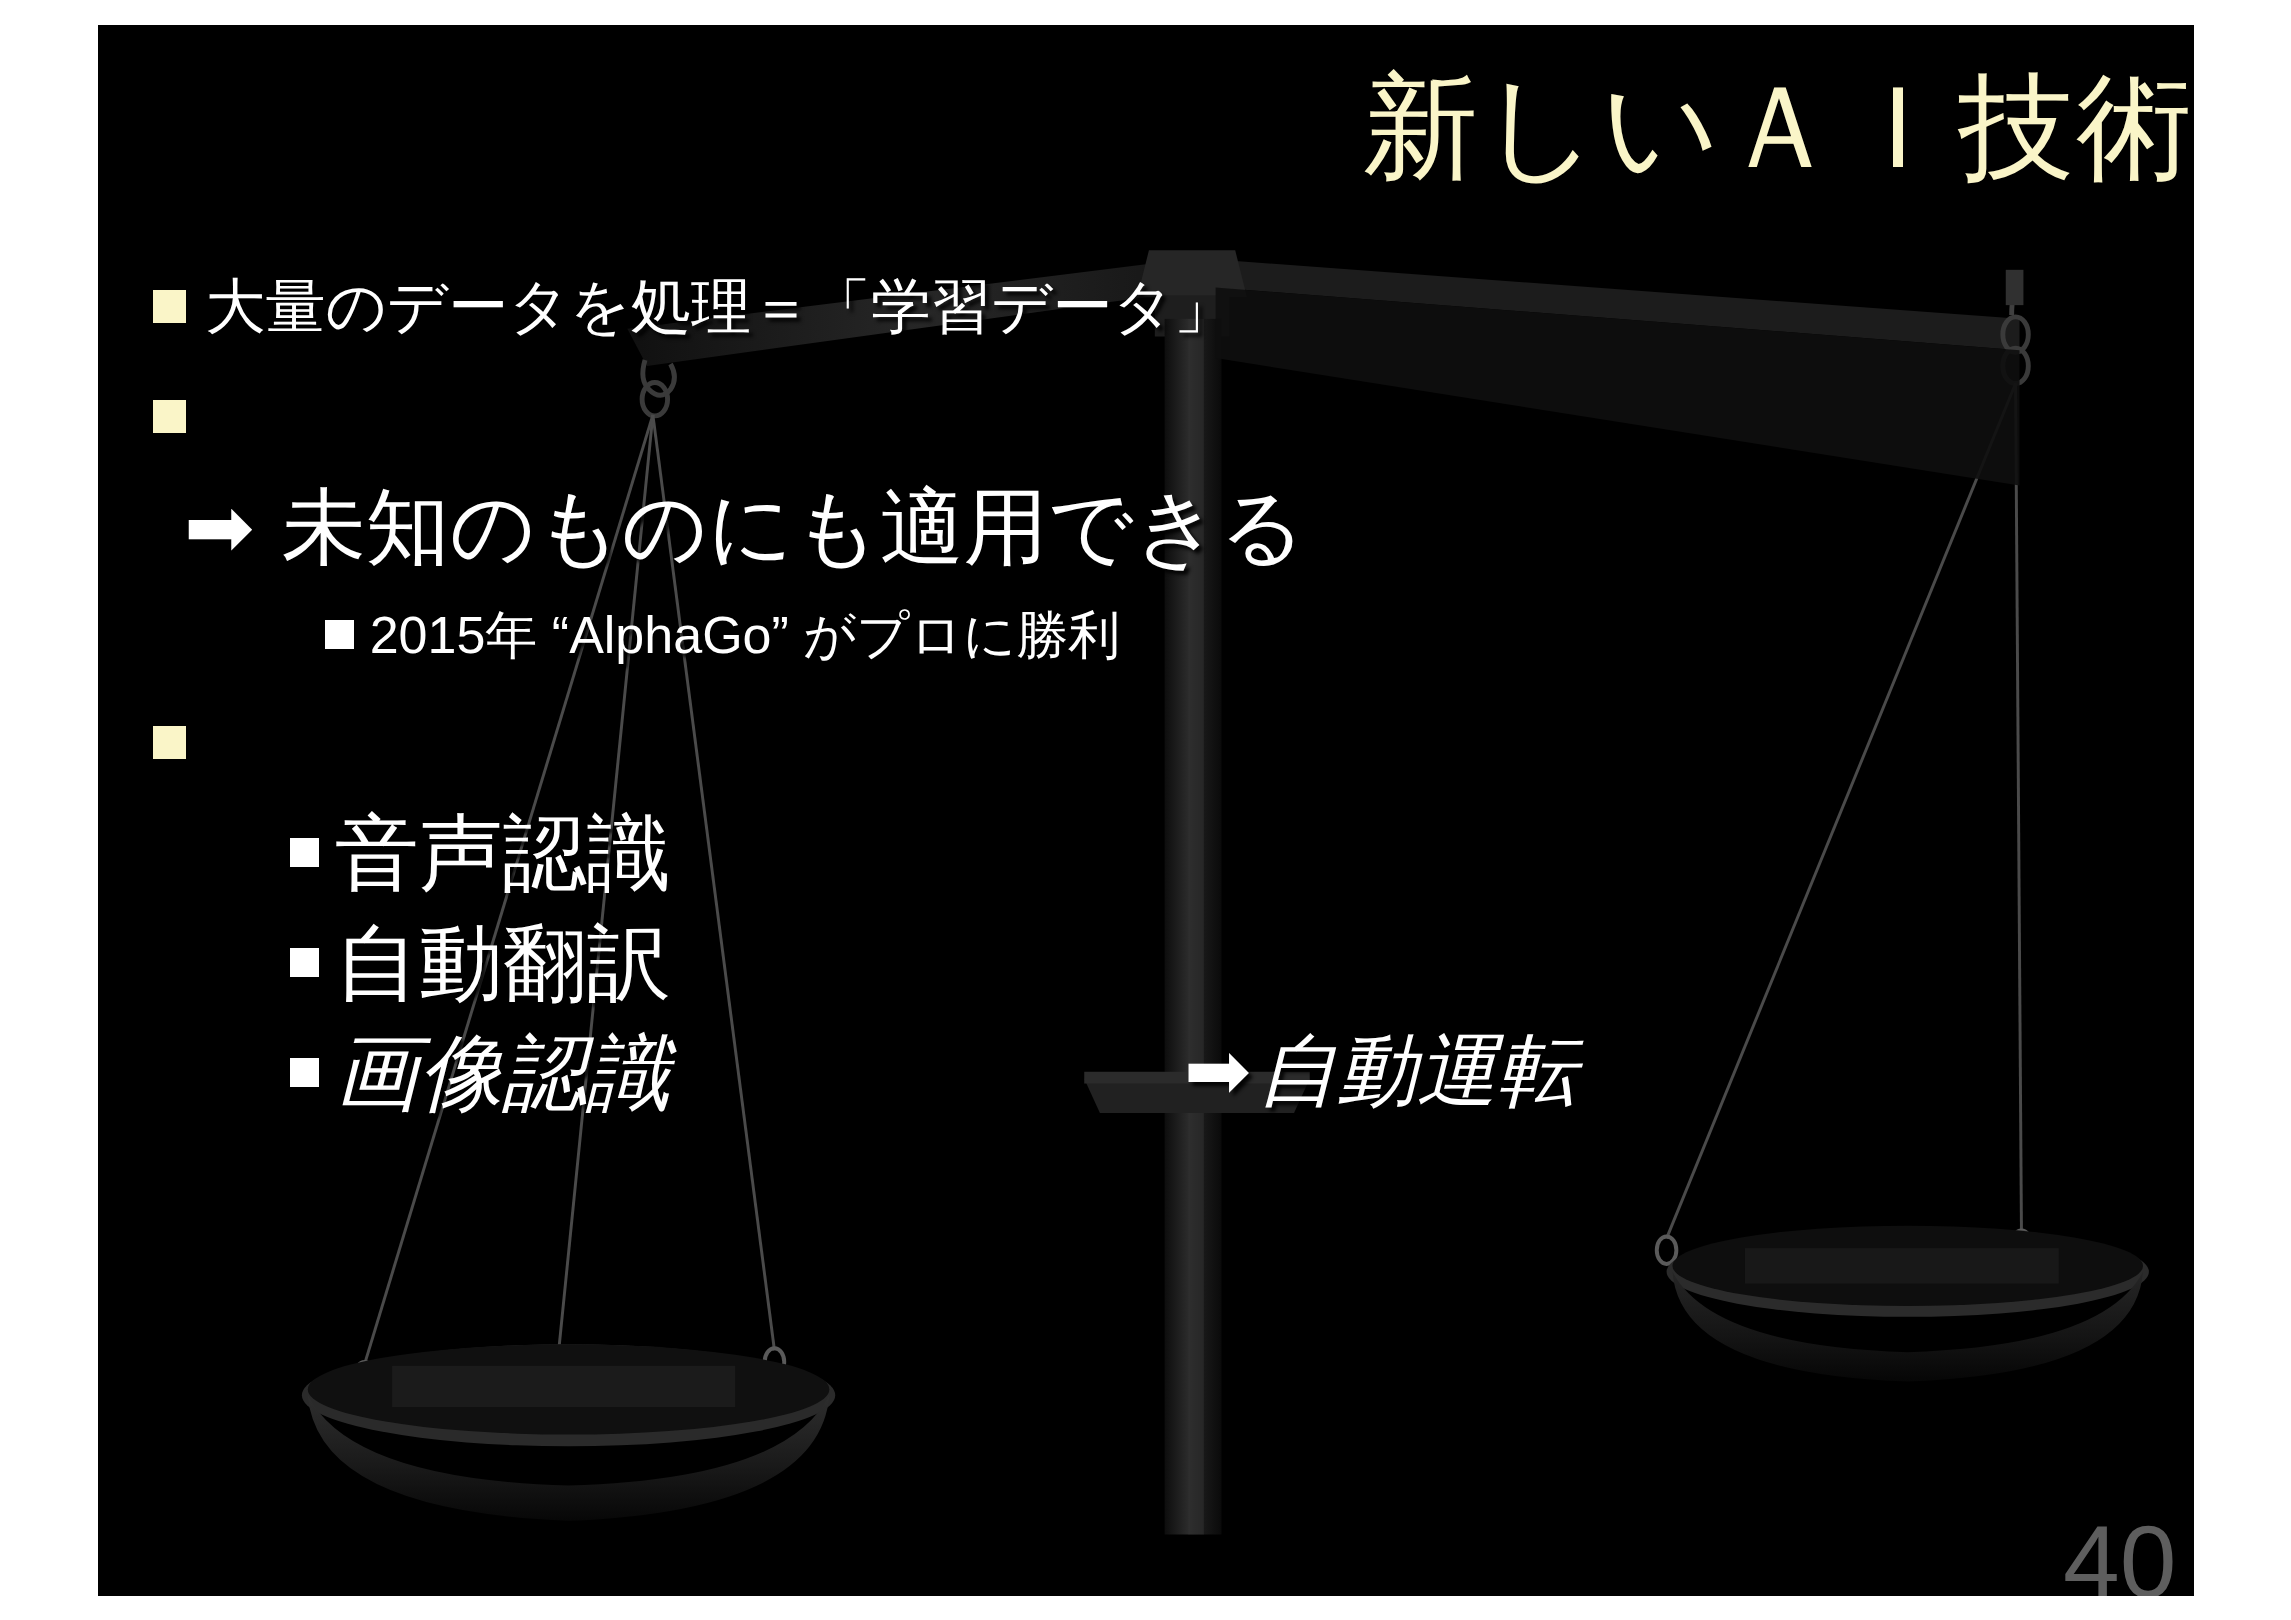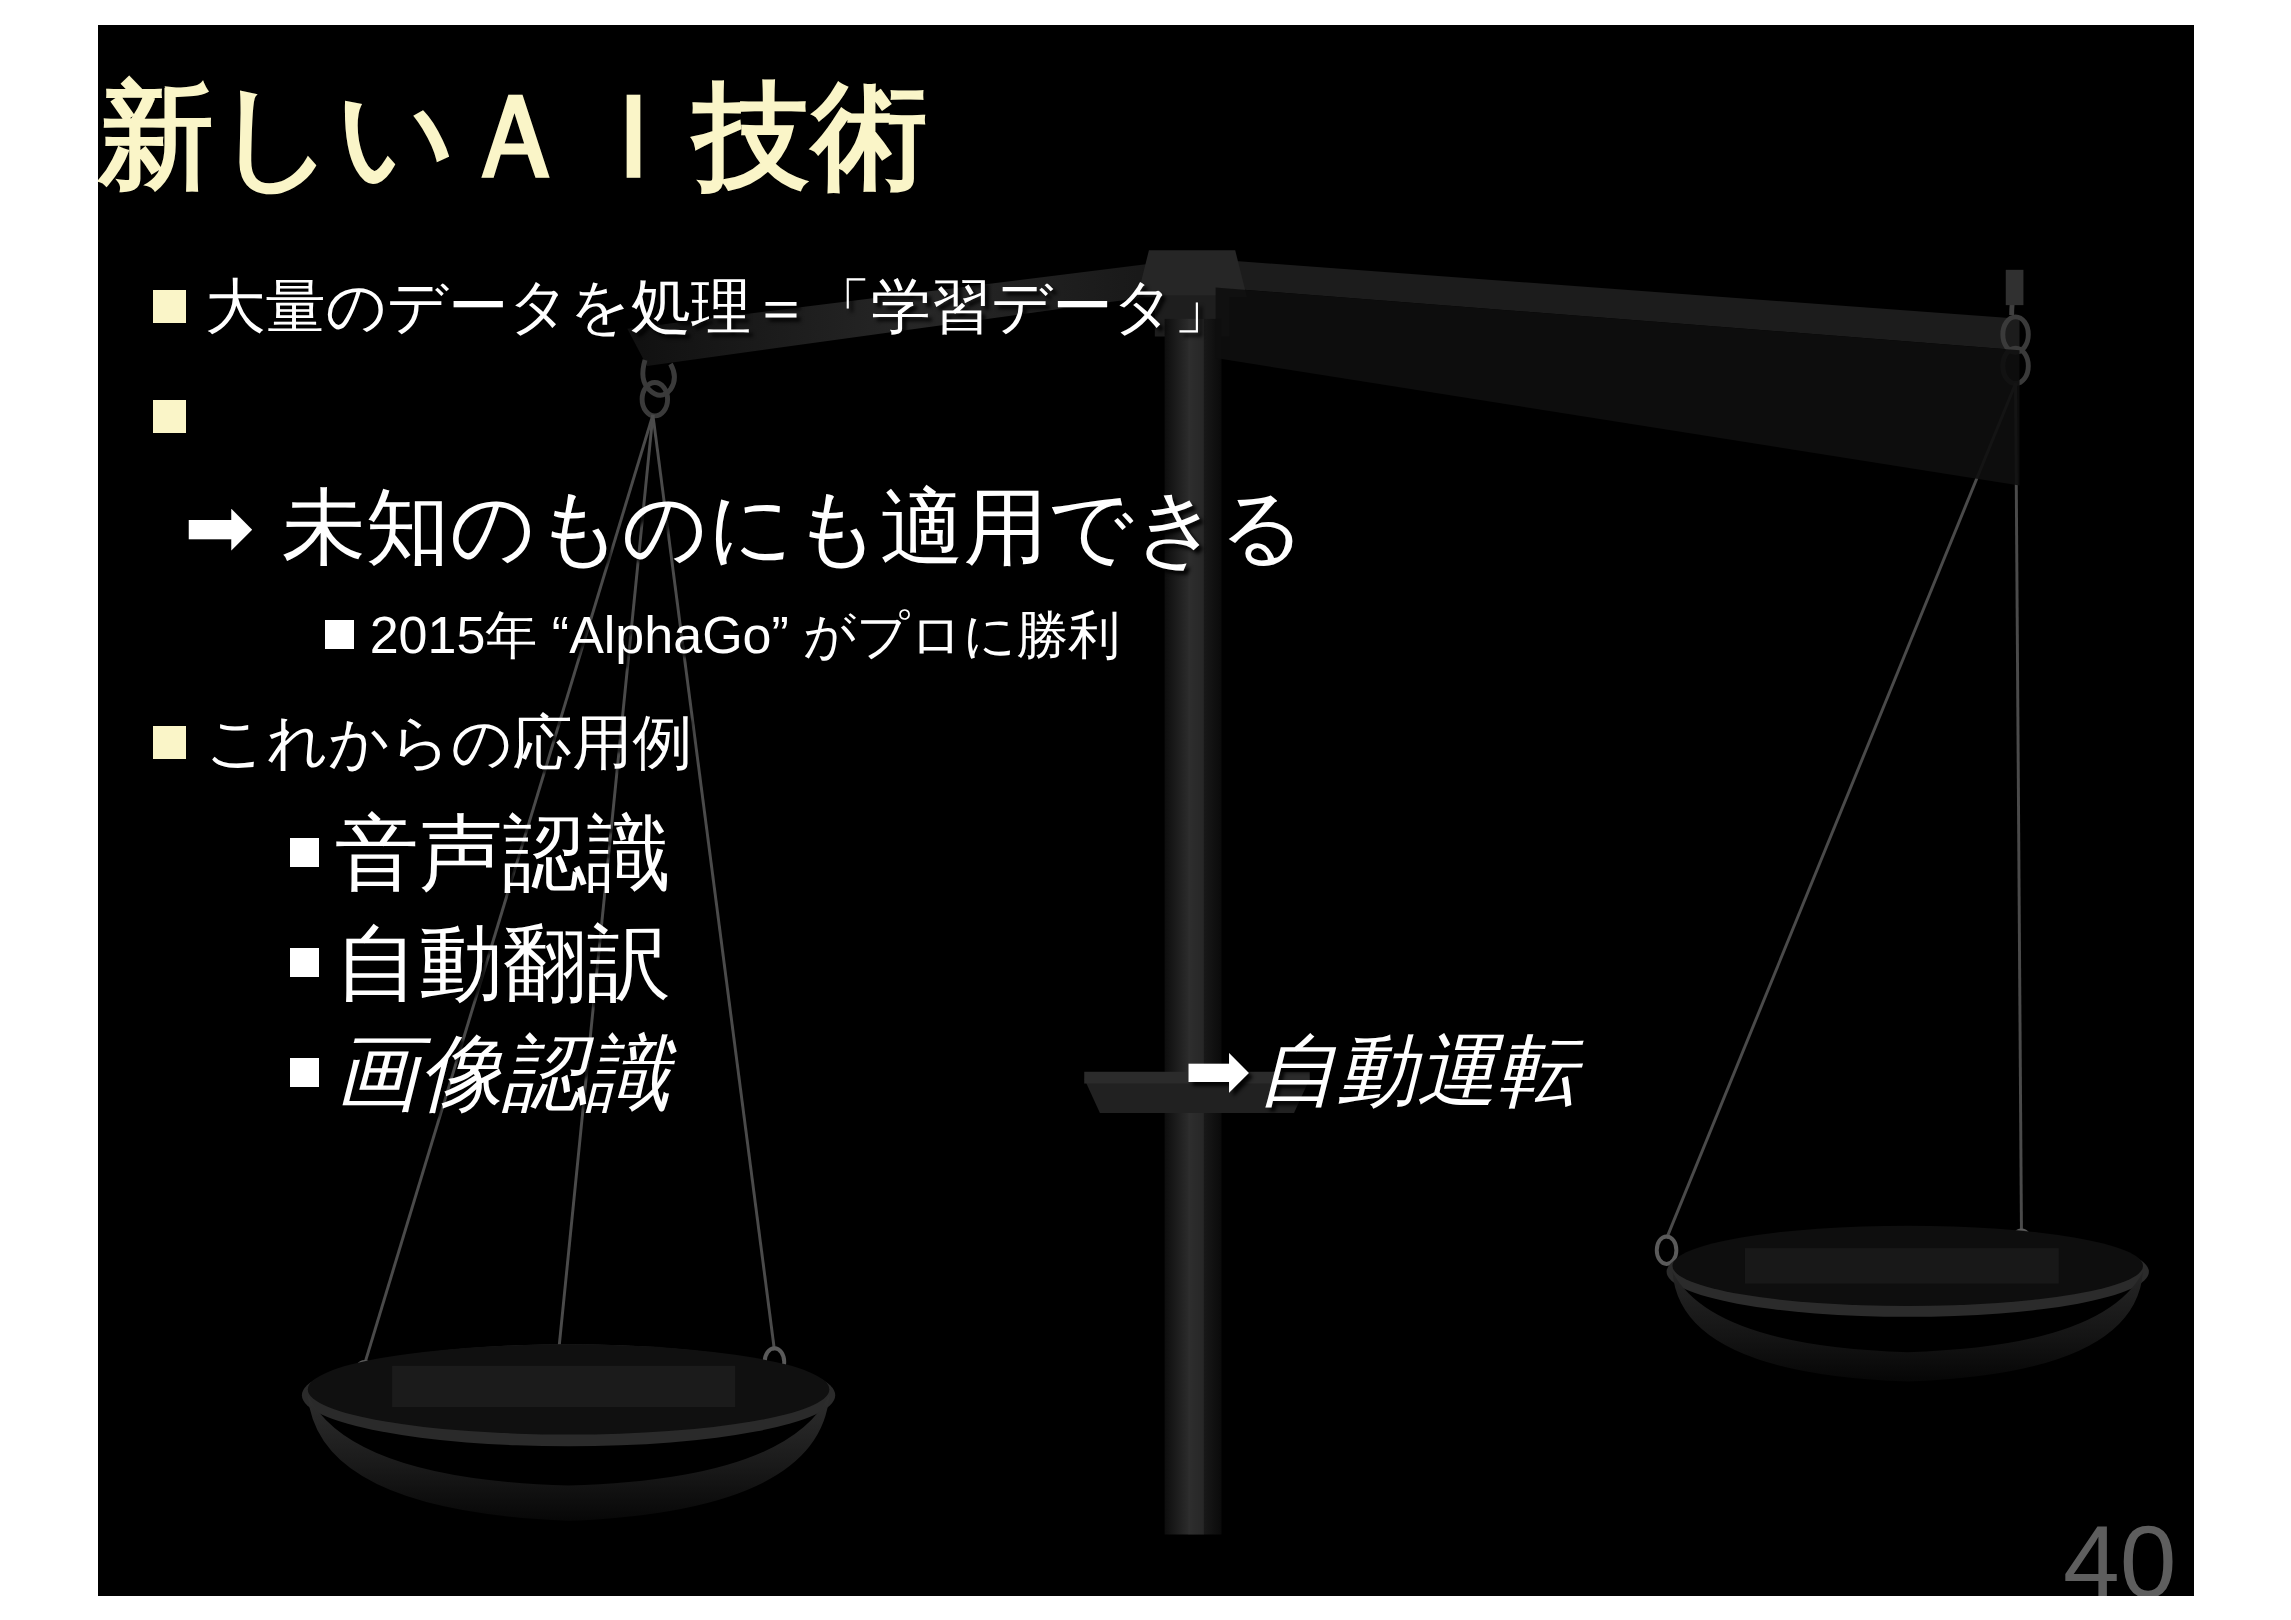--- a/index.html
+++ b/index.html
@@ -30,26 +30,26 @@
     position: absolute;
     left: 0; top: 0;
     width: 100%; height: 100%;
     pointer-events: none;
   }
 
   
   #title {
     position: absolute;
     left: 0;
-    top: 51px;
+    top: 42px;
     width: 100%;
-    text-align: left;
+    text-align: right;
     color: #FAF5C8;
     font-size: 116px;
-    font-weight: bold;
+    font-weight: normal;
     letter-spacing: 2px;
     line-height: 1.05;
     text-shadow: 4.9px 4.9px 3.9px rgba(0,0,0,0.85);
     white-space: nowrap;
   }
 
   
   #body-block {
     position: absolute;
     left: 47px;
@@ -252,21 +252,20 @@
       <span class="txt">未知のものにも適用できる</span>
     </div>
 
     <div class="line lvl3">
       <span class="sq"></span>
       <span class="txt">2015年 “AlphaGo” がプロに勝利</span>
     </div>
 
     <div class="line lvl1">
       <span class="sq"></span>
-      <span class="txt">これからの応用例</span>
     </div>
 
     <div class="line lvl2">
       <span class="sq"></span>
       <span class="txt">音声認識</span>
     </div>
 
     <div class="line lvl2">
       <span class="sq"></span>
       <span class="txt">自動翻訳</span>

